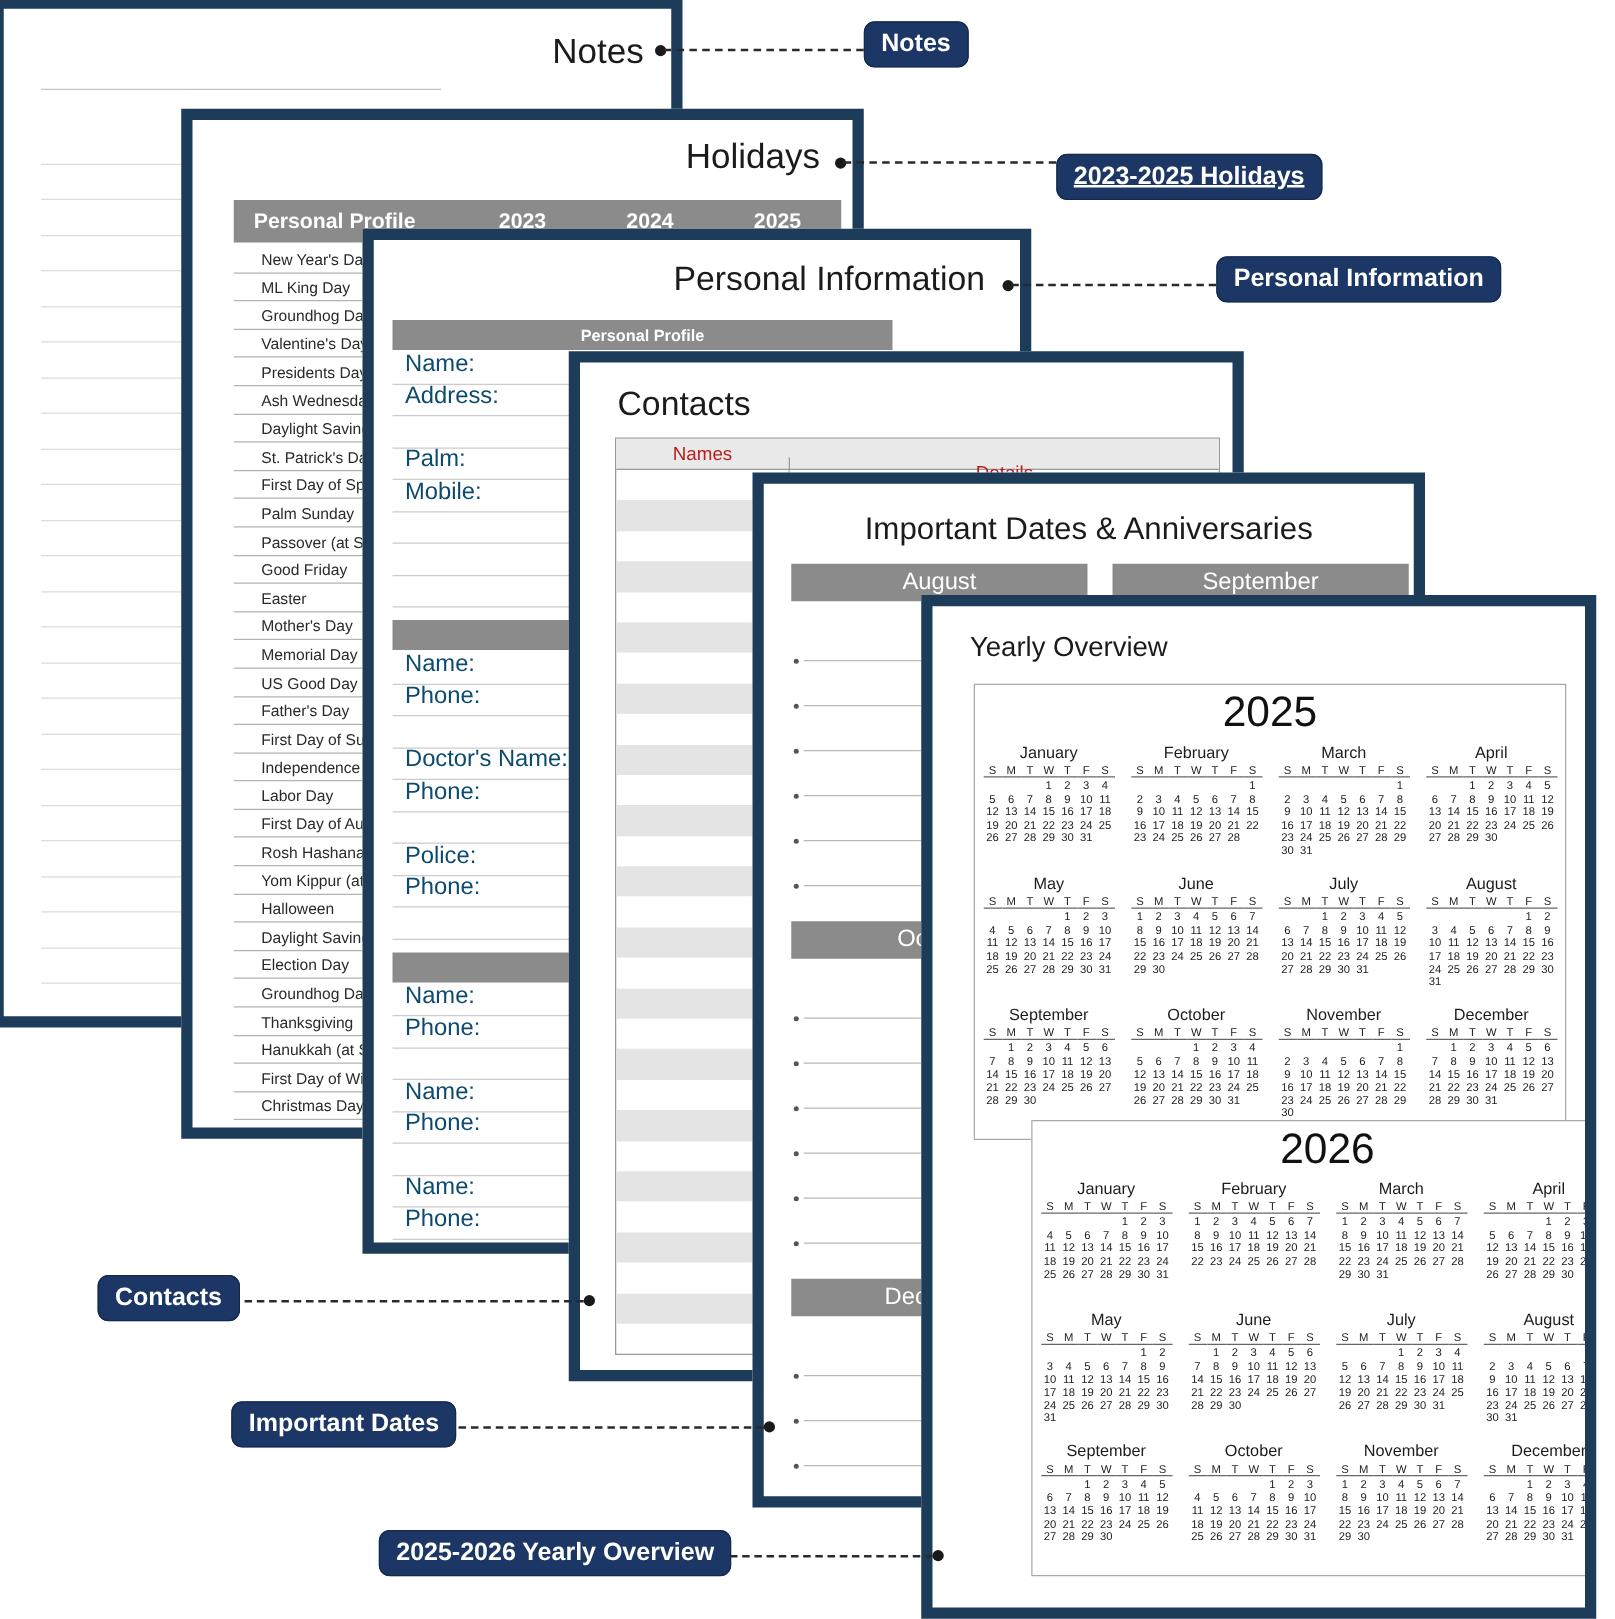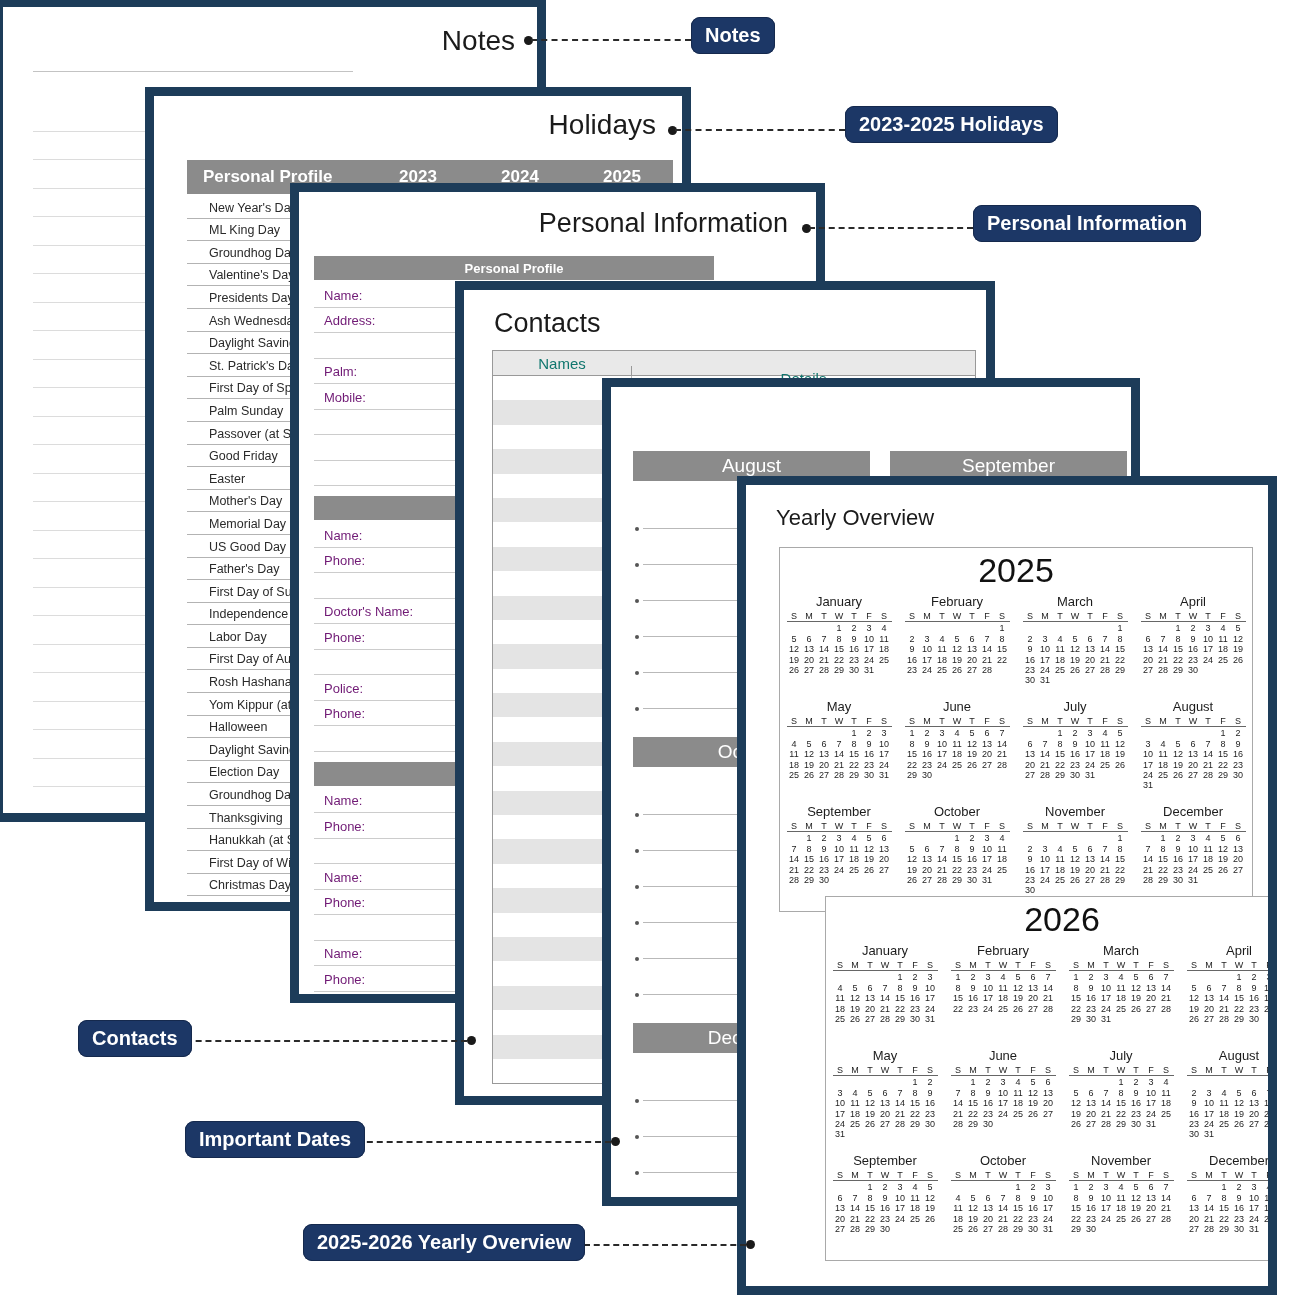--- a/index.html
+++ b/index.html
@@ -38,28 +38,28 @@
   #holiday-list{position:absolute;left:33px;top:100px;width:310px;}
   .holiday-row{height:21.6px;border-bottom:1px solid #b3b3b3;display:flex;align-items:flex-end;}
   .holiday-row span{font-size:12.5px;color:#2a2a2a;padding:0 0 3px 22px;white-space:nowrap;}
 
   
   #personal-title{right:28px;top:16px;font-size:27px;}
   #personal-form{position:absolute;left:15px;top:64px;width:400px;}
   .sec-bar{height:24px;background:var(--bar);margin:0 0 2px 0;display:flex;align-items:center;justify-content:center;}
   .sec-bar span{color:#fff;font-weight:bold;font-size:13px;}
   .form-row{height:24.5px;border-bottom:1px solid #ccc;display:flex;align-items:flex-end;}
-  .form-row span{font-size:13px;color:#701a75;padding:0 0 4px 10px;white-space:nowrap;}
+  .form-row span{font-size:19px;color:#0c4a6e;padding:0 0 4px 10px;white-space:nowrap;}
   .form-gap{height:10px;}
 
   
   #contacts-title{left:30px;top:18px;font-size:27px;}
   #contacts-table{position:absolute;left:28px;top:60px;width:482px;border:1px solid #999;}
   #contacts-head{display:flex;background:#e9e9e9;border-bottom:1px solid #999;height:24px;align-items:center;}
-  #contacts-head .col{font-size:15px;color:#0f766e;text-align:center;}
+  #contacts-head .col{font-size:15px;color:#b91c1c;text-align:center;}
   .col-names{width:138px;}
   .col-details{flex:1;border-left:1px solid #999;height:100%;display:flex;align-items:center;justify-content:center;margin-top:30px;}
   .contact-row{display:flex;height:24.4px;}
   .contact-row.alt{background:#e4e4e4;}
   .contact-row .cell-names{width:138px;}
   .contact-row .cell-details{flex:1;border-left:1px solid #bbb;}
 
   
   #dates-title{left:0;right:0;top:22px;text-align:center;font-size:25px;}
   #dates-body{position:absolute;left:22px;top:64px;width:494px;}
@@ -435,20 +435,21 @@
         </div>
         <div class="contact-row">
           <div class="cell-names"></div>
           <div class="cell-details"></div>
         </div>
       </div>
   </div>
 </div>
 
 <div class="page" id="dates-page">
+  <div class="page-title" id="dates-title">Important Dates &amp; Anniversaries</div>
   <div id="dates-body">
       <div class="month-bar-row">
         <div class="month-bar">August</div>
         <div class="month-bar">September</div>
       </div>
       <div class="entry-block">
         <div class="entry-col">
           <div class="entry-row">
             <span class="entry-dot"></span>
             <span class="entry-line"></span>
@@ -1769,21 +1770,21 @@
       </div>
     </div>
 </div>
 
 <span class="ldot" style="left:524px;top:36px;"></span>
 <div class="leader" style="left:531px;top:39px;width:160px;"></div>
 <div class="callout" style="left:691px;top:17px;">Notes</div>
 
 <span class="ldot" style="left:668px;top:126px;"></span>
 <div class="leader" style="left:675px;top:129px;width:170px;"></div>
-<div class="callout" style="left:845px;top:106px;">2023-2025 Holidays</div>
+<div class="callout" style="left:845px;top:123px;text-decoration:underline;">2023-2025 Holidays</div>
 
 <span class="ldot" style="left:802px;top:224px;"></span>
 <div class="leader" style="left:809px;top:227px;width:164px;"></div>
 <div class="callout" style="left:973px;top:205px;">Personal Information</div>
 
 <div class="callout" style="left:78px;top:1020px;">Contacts</div>
 <div class="leader" style="left:176px;top:1040px;width:291px;"></div>
 <span class="ldot" style="left:467px;top:1036px;"></span>
 
 <div class="callout" style="left:185px;top:1121px;">Important Dates</div>

